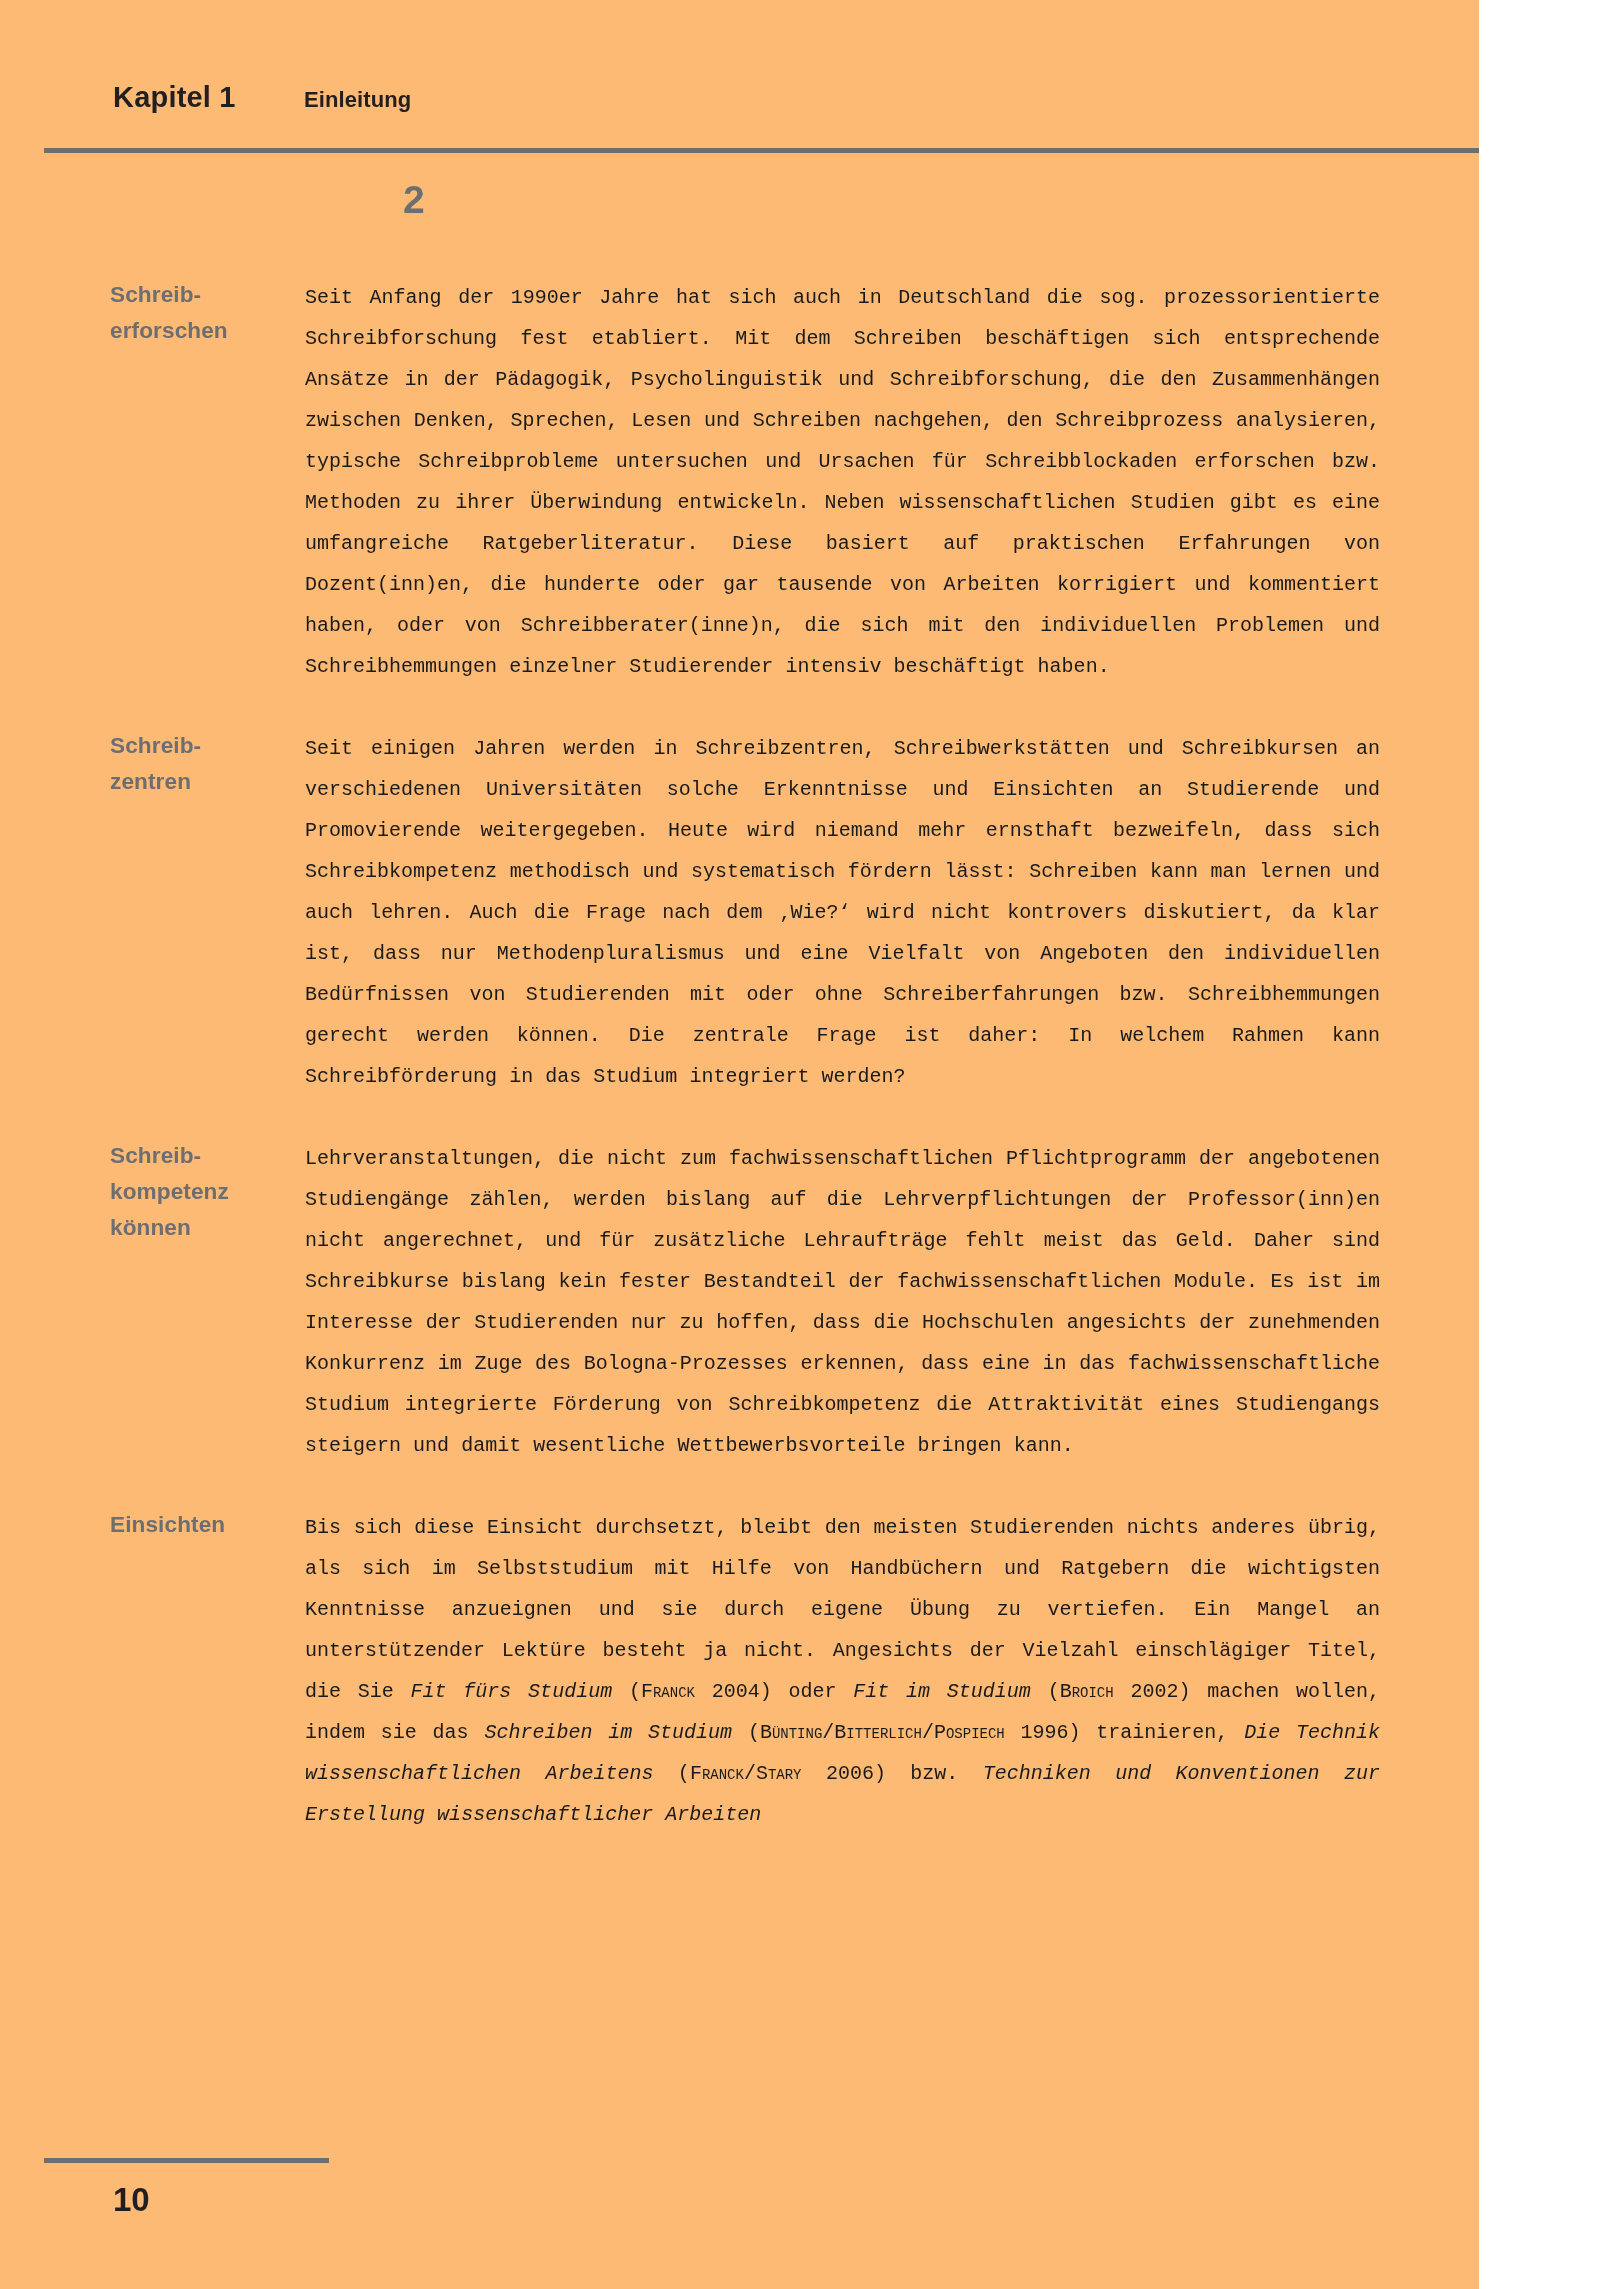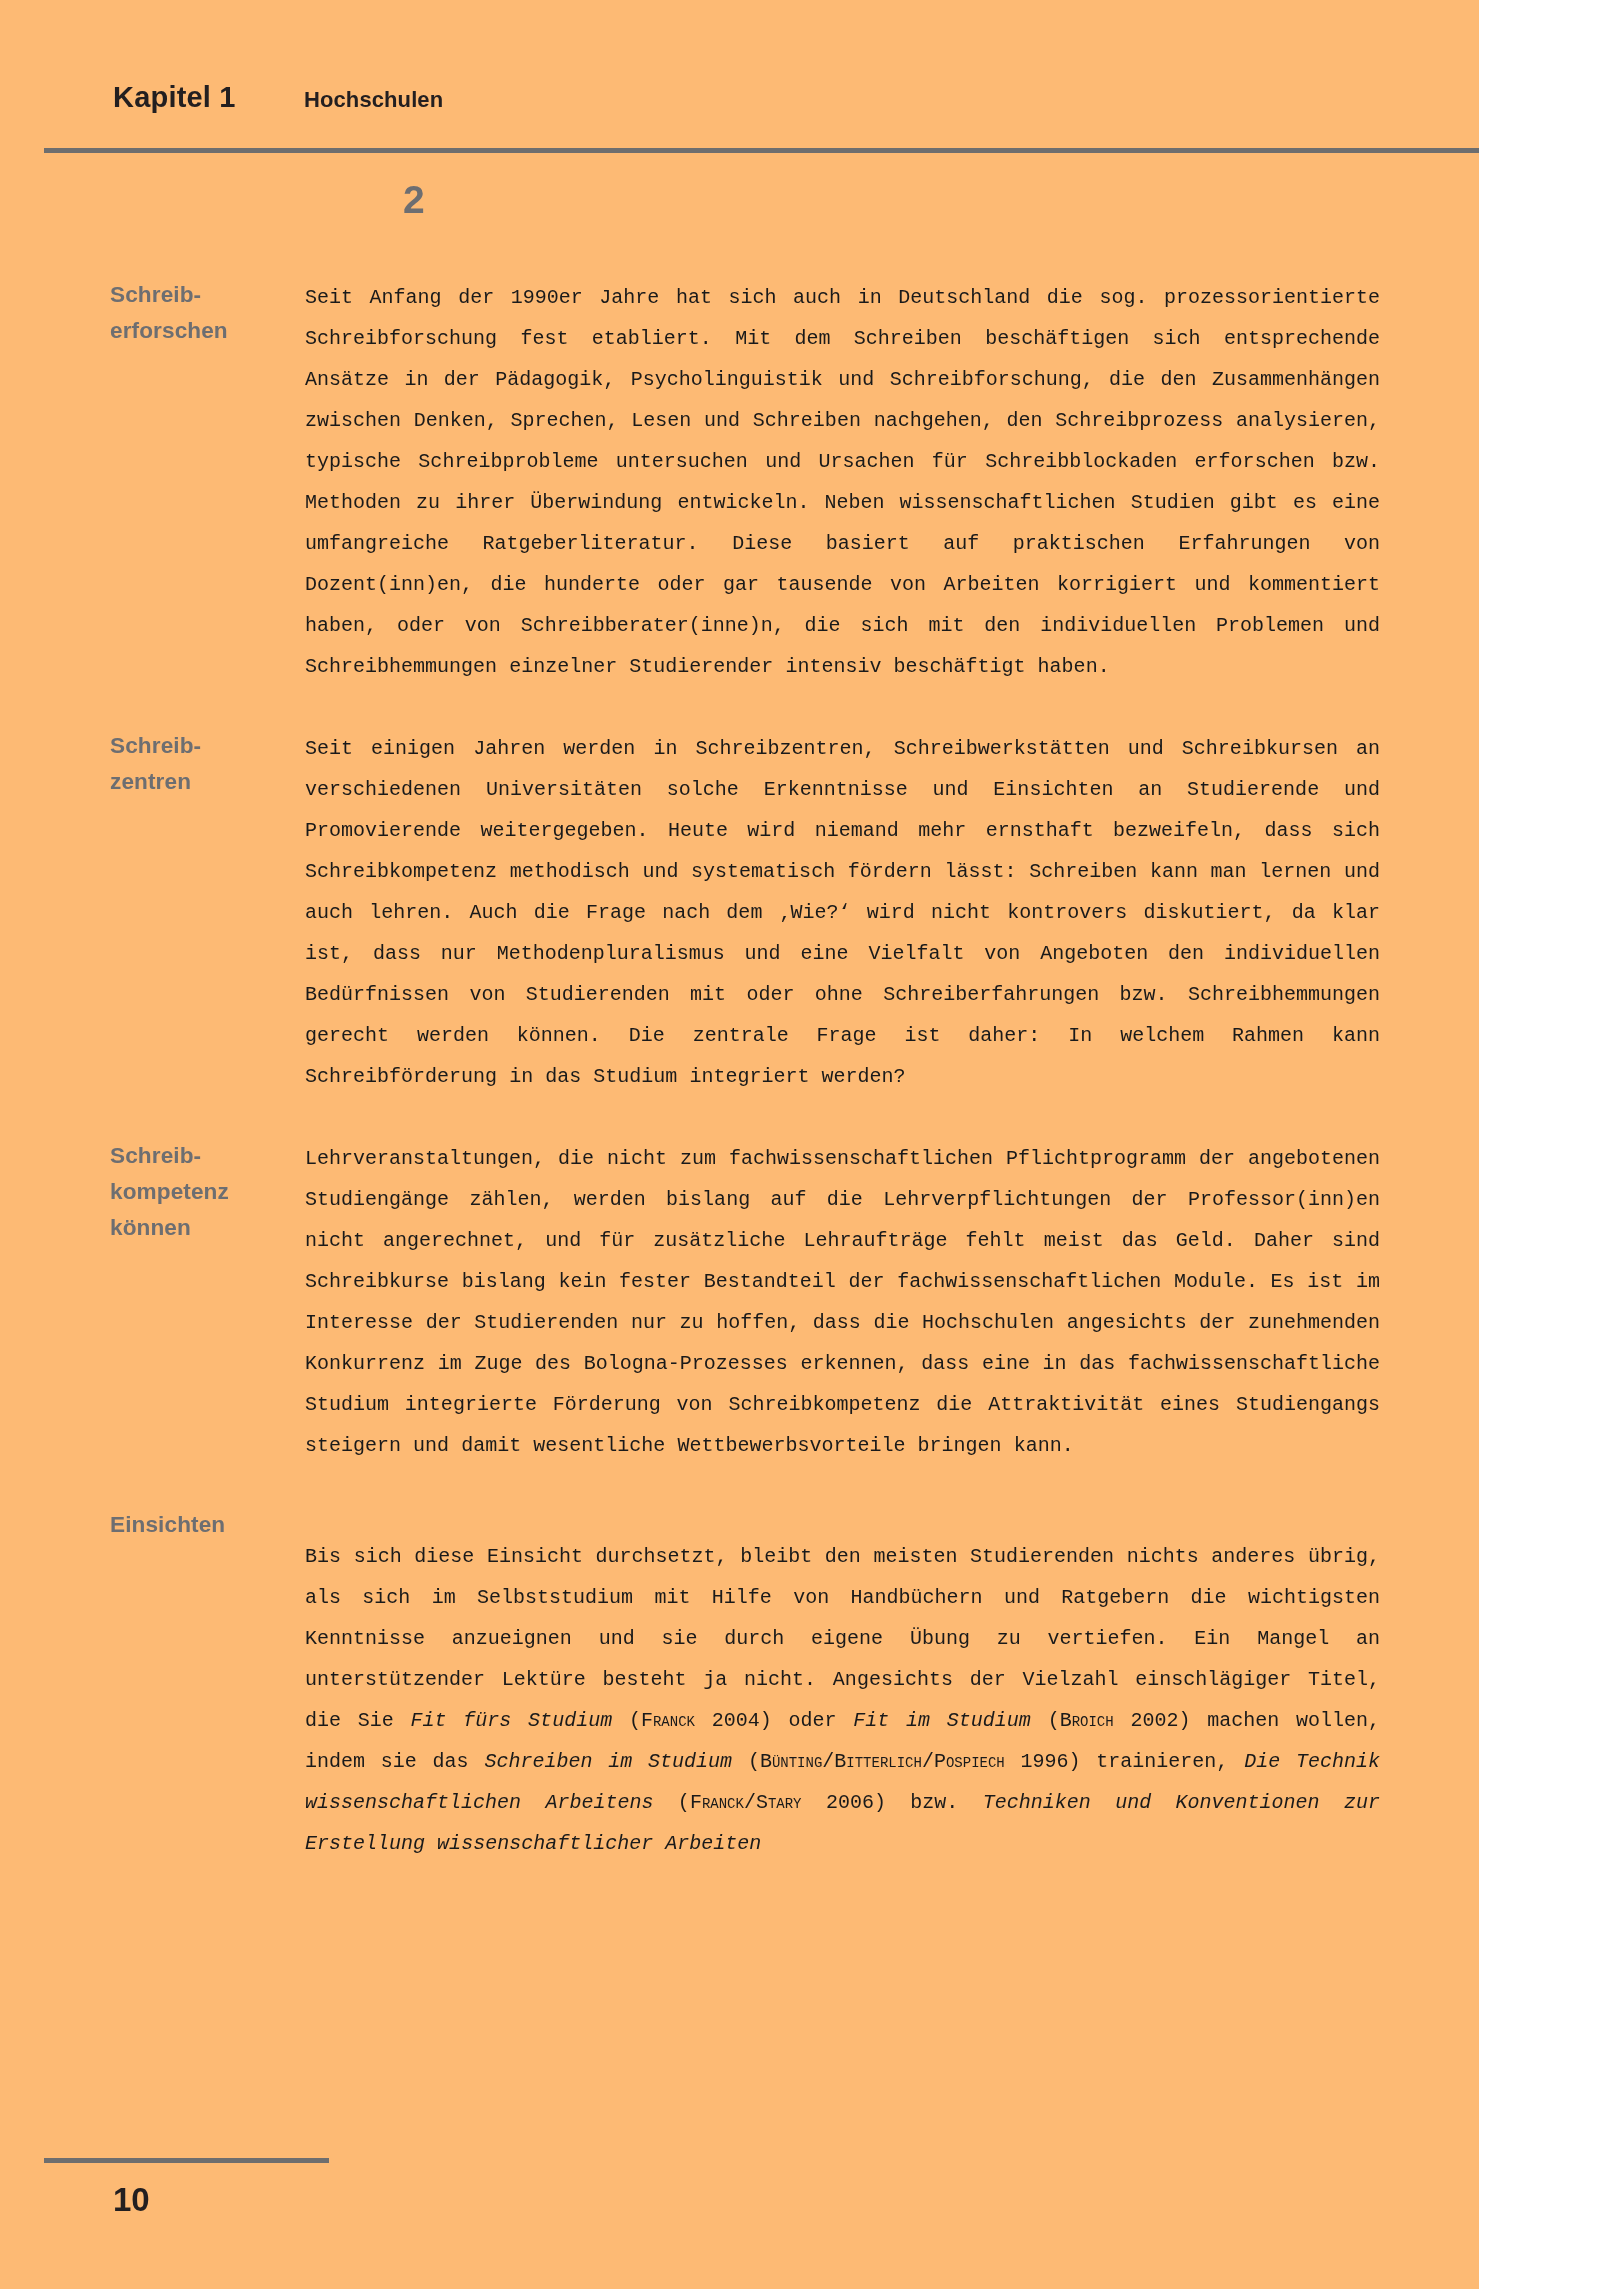--- a/index.html
+++ b/index.html
@@ -106,21 +106,21 @@
     flex: 0 0 1075px;
     font-family: Liberation Mono, monospace;
     font-size: 20px;
     line-height: 41px;
     color: #1a1a1a;
     text-align: justify;
     text-justify: inter-word;
     hyphens: manual;
     word-spacing: 0.1px;
   }
-  .bodytext.last { text-align: justify; margin-top: 29px; }
+  .bodytext.last { text-align: justify; }
   .block + .block { margin-top: 41px; }
 
   .it { font-style: italic; }
   .sc {
     font-variant: small-caps;
     font-feature-settings: "smcp";
   }
 
   
   .rule-bottom {
@@ -141,21 +141,21 @@
     color: #231f20;
   }
 </style>
 </head>
 <body>
 
 <div class="page">
 
   <div class="runhead">
     <div class="runhead-chapter">Kapitel 1</div>
-    <div class="runhead-section">Hochschulen</div>
+    <div class="runhead-section">Einleitung</div>
   </div>
 
   <div class="rule-top"></div>
 
   <div class="section-head">
     <div class="section-num">2</div>
   </div>
 
   <div class="content" id="body-root">
       <div class="block">

